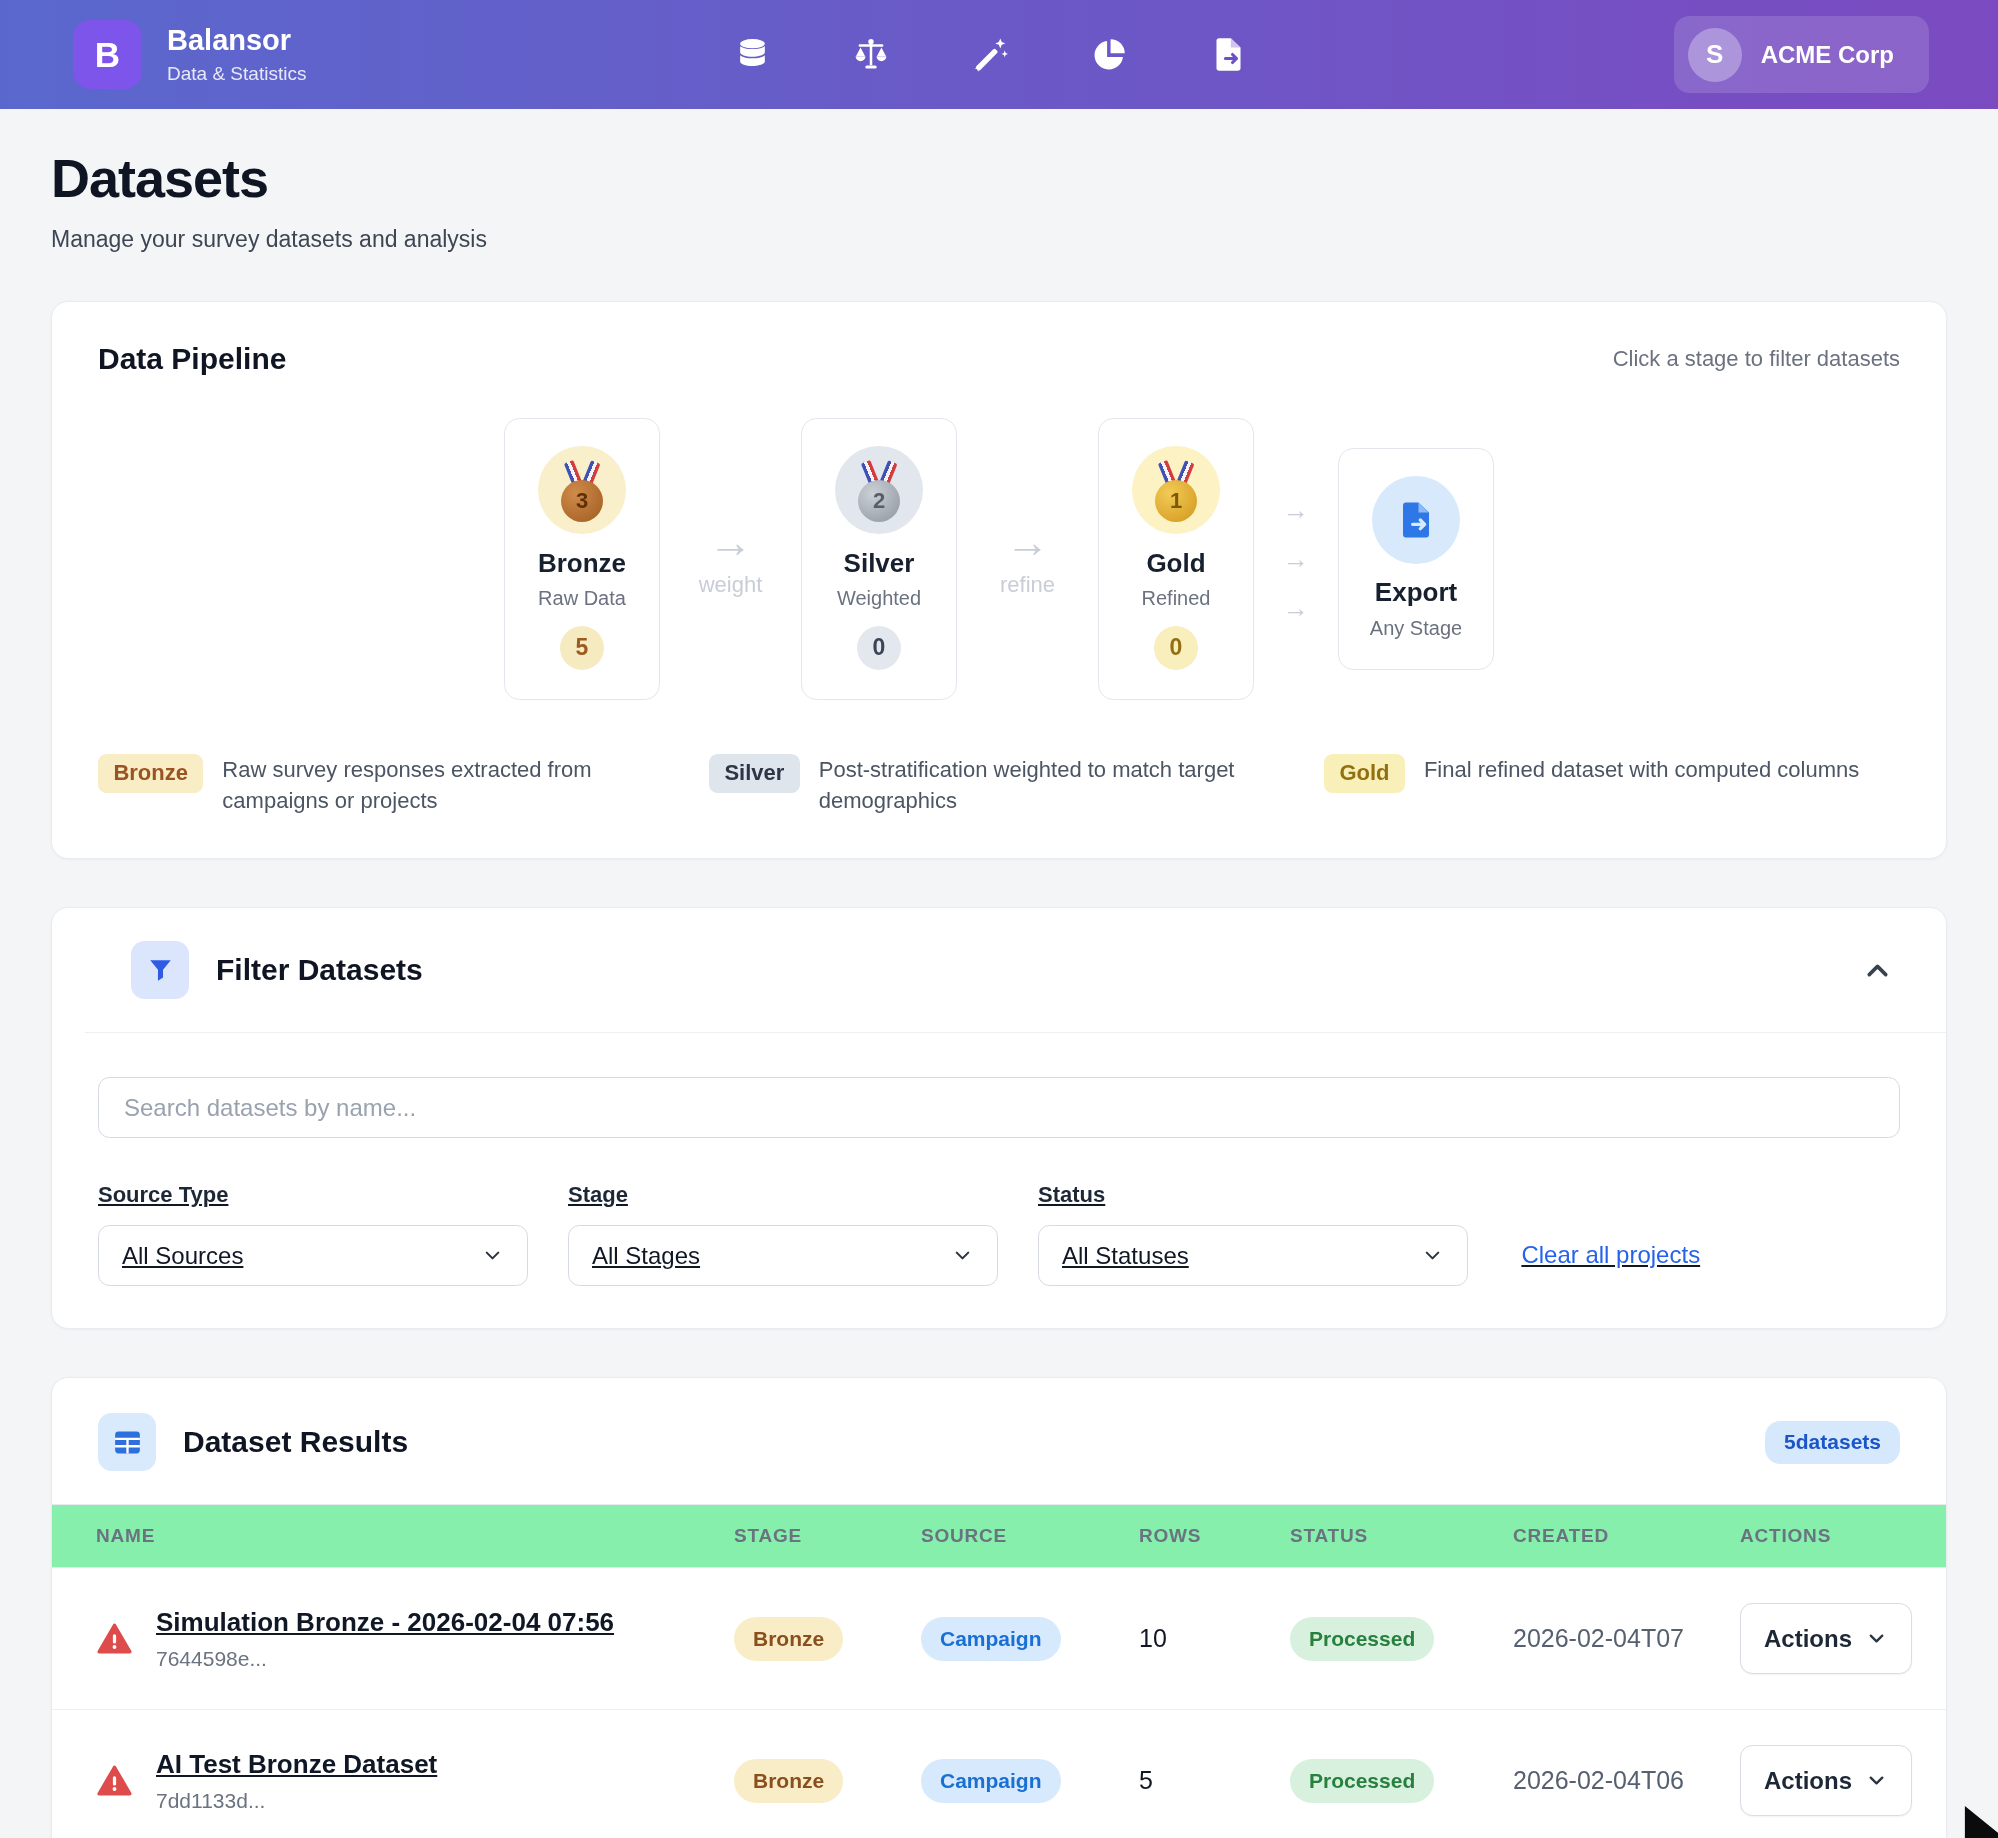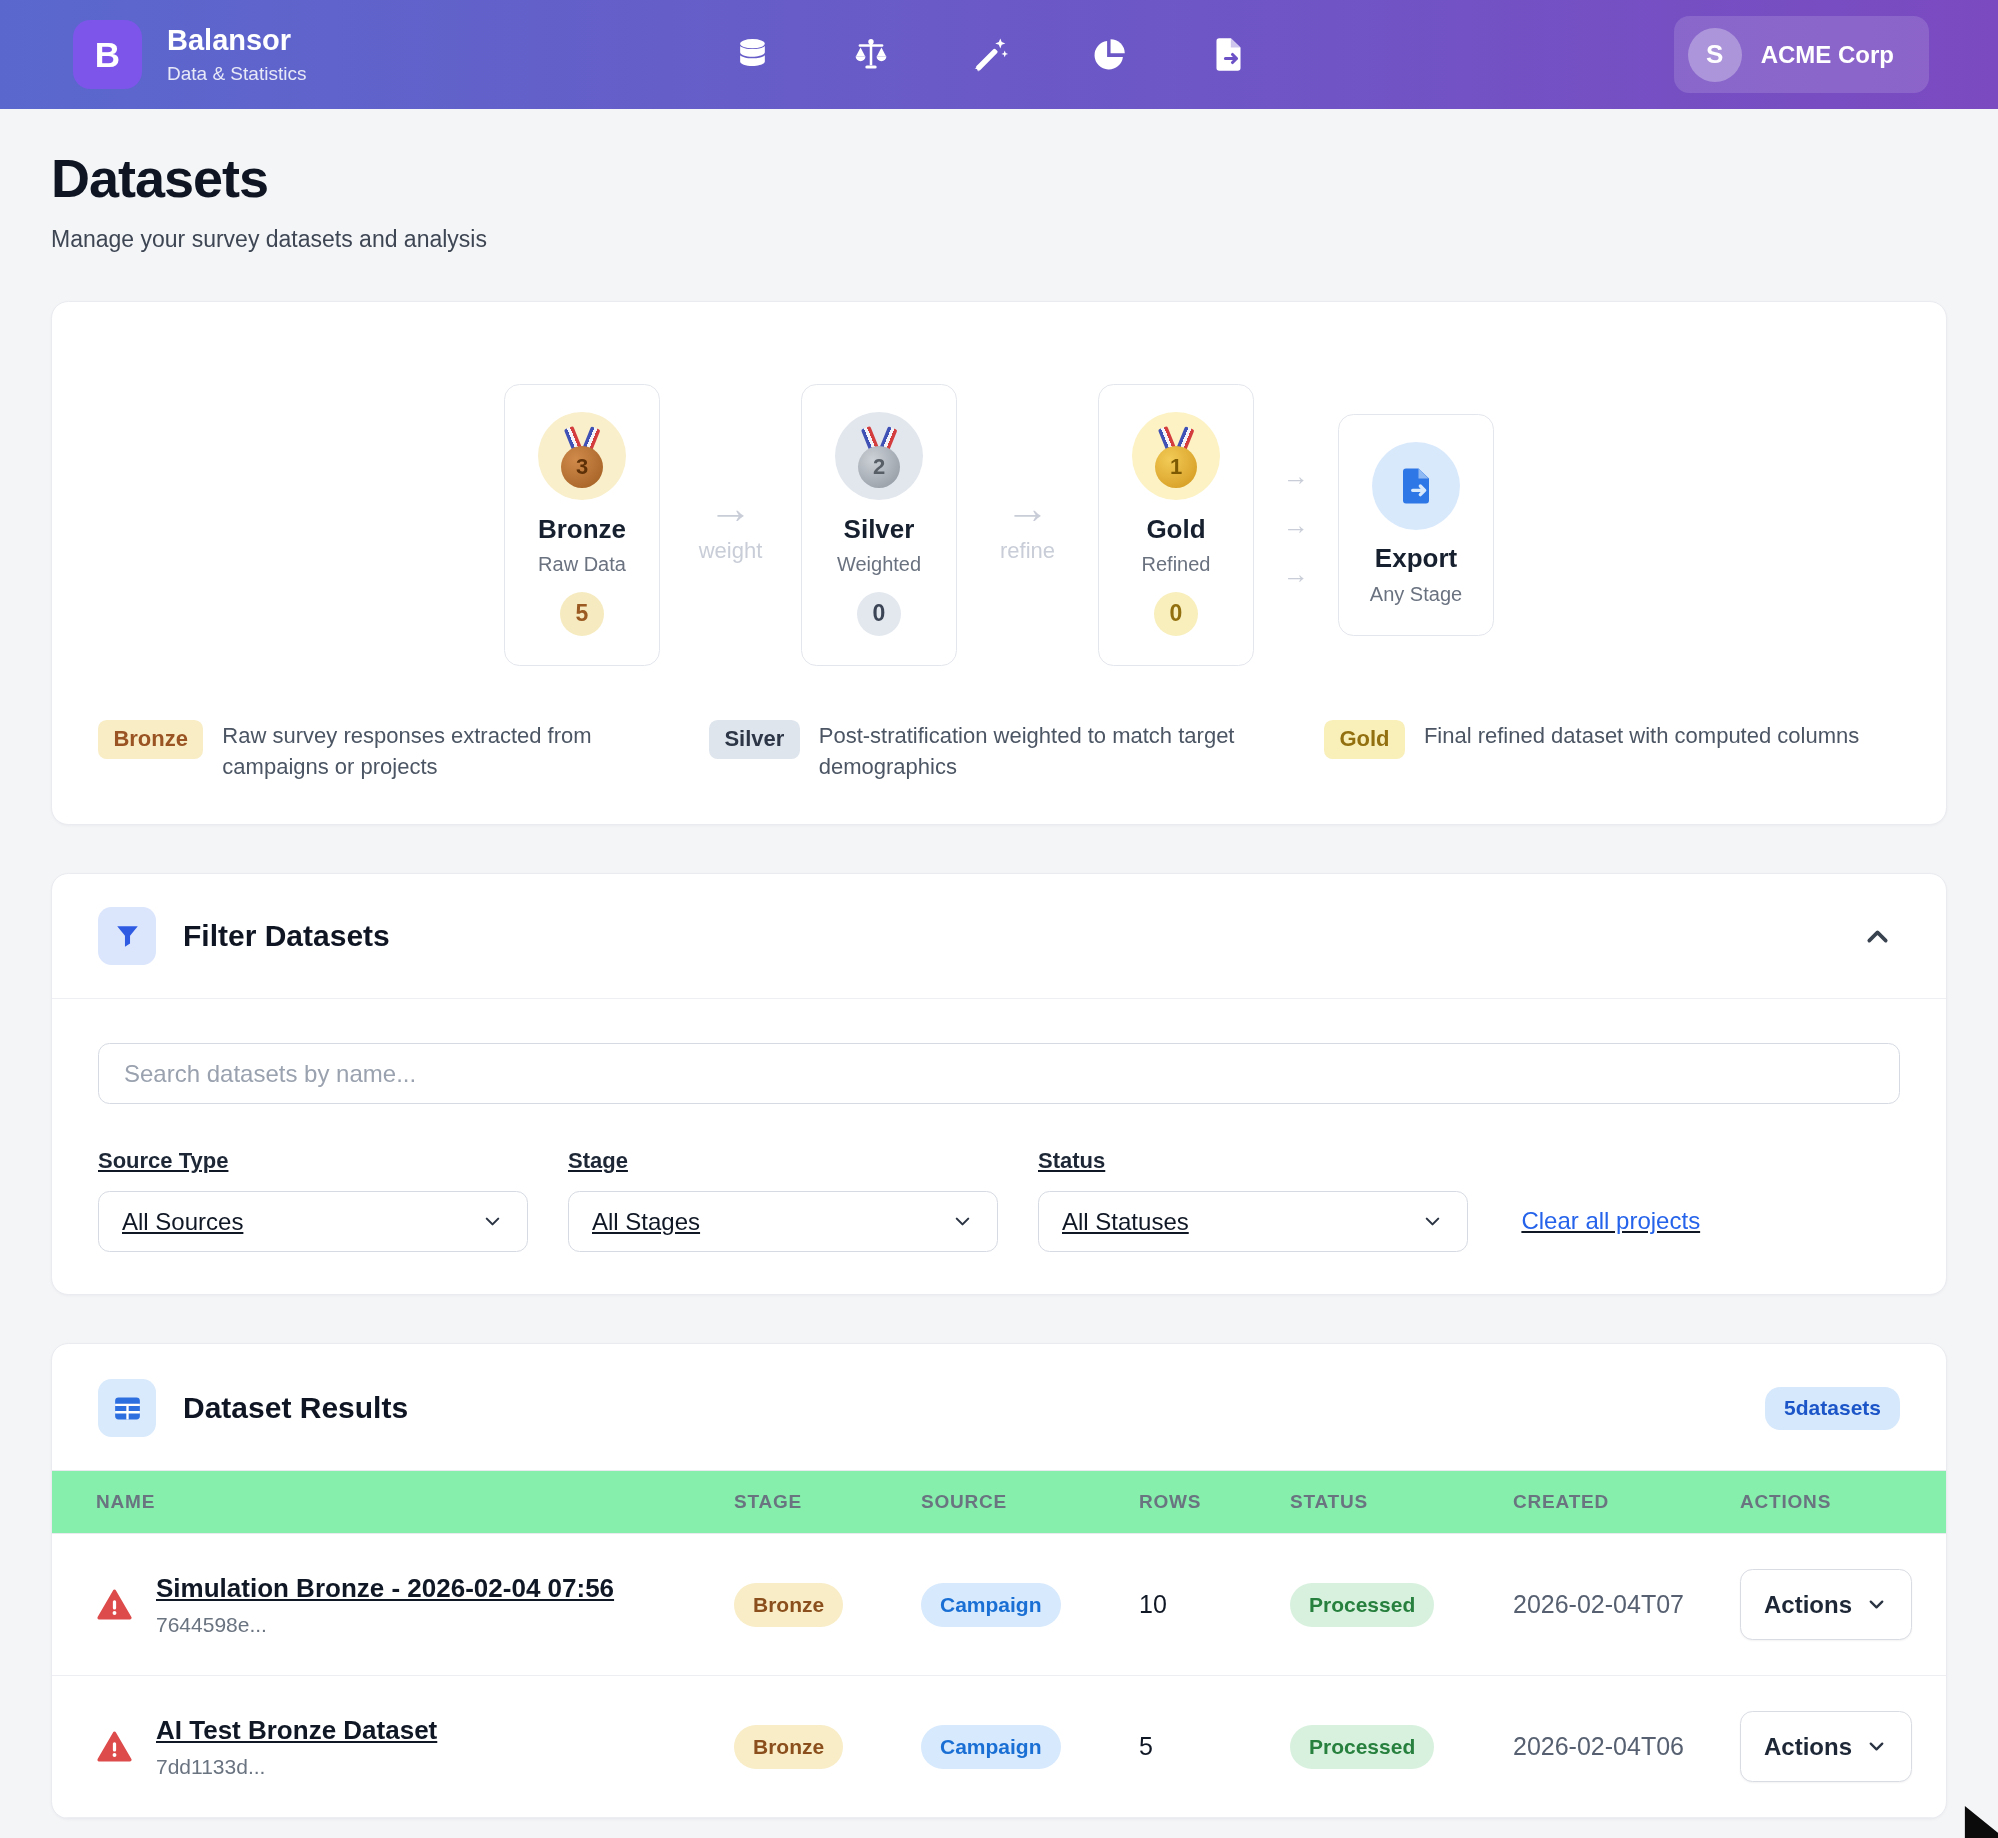--- a/index.html
+++ b/index.html
@@ -80,21 +80,21 @@
   .litem-1{width:611px;} .litem-2{width:615px;} .litem-3{flex:1;}
   .lbadge{border-radius:8.6px;padding:6.7px 15.4px;font-size:22px;font-weight:700;white-space:nowrap;}
   .lb-bronze{background:#f8edc5;color:#9a5322;}
   .lb-silver{background:#dfe5ed;color:#2c3646;}
   .lb-gold{background:#f8efb9;color:#93700f;}
   .ltext{font-size:22px;color:#4b5563;line-height:1.42;}
   .lt-b{max-width:384px;} .lt-s{max-width:456px;}
 
   
   .filter-card{margin-top:48px;}
-  .fc-head{display:flex;align-items:center;gap:27px;padding:33px 46px;border-bottom:1.5px solid #edeff3;}
+  .fc-head{display:flex;align-items:center;gap:27px;padding:33px 46px;border-bottom:1.5px solid #edeff3;margin-left:33px;}
   .icsq{width:58px;height:58px;border-radius:13.4px;display:flex;align-items:center;justify-content:center;}
   .ic-filter{background:#dbe6fd;} .ic-table{background:#d9eafc;}
   .collapse{margin-left:auto;background:none;border:none;color:#39424f;display:flex;cursor:pointer;padding:5.8px;}
   .fc-body{padding:44px 46px 42px;}
   .flabel,.fgroup label{display:block;font-size:22px;font-weight:700;color:#1d2736;margin-bottom:19px;}
   .search{width:100%;height:61px;border:1.5px solid #d6dae2;border-radius:11.5px;padding:0 25px;
     font-size:24px;color:#101725;font-family:inherit;background:#fff;outline:none;}
   .search::placeholder{color:#9aa2af;}
   .frow{display:flex;gap:40px;margin-top:44px;align-items:flex-end;text-decoration:underline;}
   .fgroup label{margin-bottom:17.3px;}
@@ -194,20 +194,24 @@
 
 <main>
   <div class="page-head">
     <div>
       <h1>Datasets</h1>
       <p class="page-sub">Manage your survey datasets and analysis</p>
     </div>
   </div>
 
   <section class="card pipeline-card">
+    <div class="pc-head">
+      <h2>Data Pipeline</h2>
+      <span class="hint">Click a stage to filter datasets</span>
+    </div>
     <div class="flow">
 
       <div class="stage">
         <div class="bubble bubble-bronze">
           <div class="medal m-bronze">
               <i class="rib"></i>
               <i class="rib r2"></i>
             <span class="coin">3</span>
           </div>
         </div>

